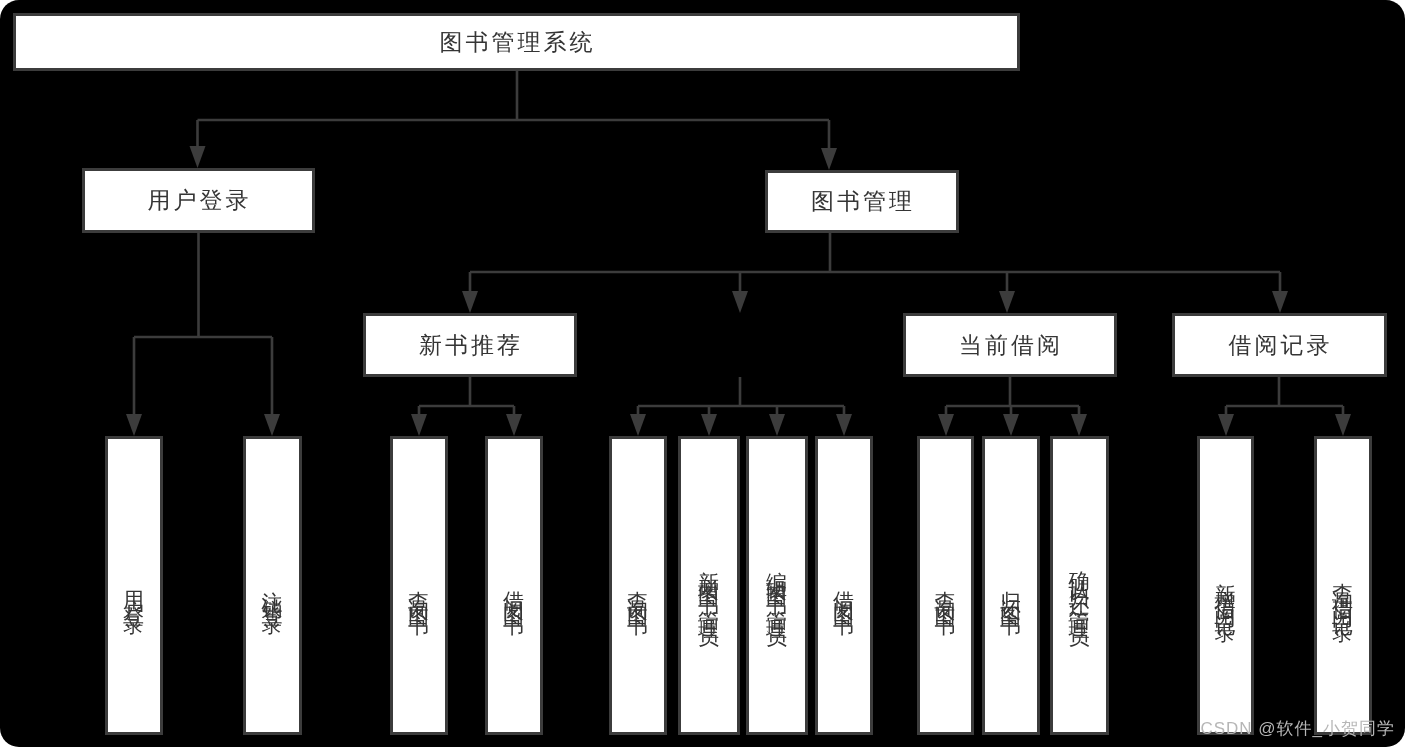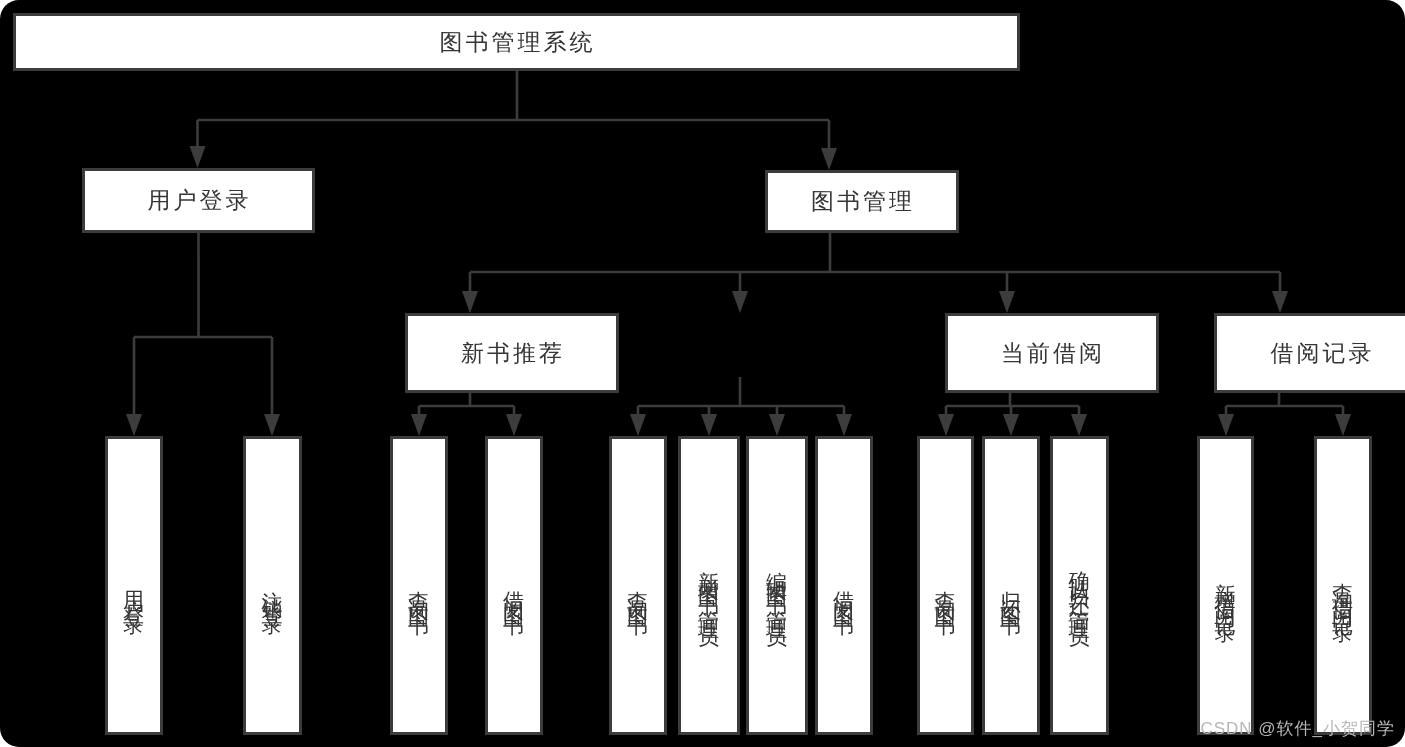--- a/index.html
+++ b/index.html
@@ -31,21 +31,21 @@
     letter-spacing:8px;
     line-height:1;
     margin-bottom:-8px;
   }
   
   .n-root{left:13px;top:13px;width:1007px;height:58px;}
   
   .n-userlogin{left:82px;top:168px;width:233px;height:65px;}
   .n-bookmgmt{left:717px;top:170px;width:194px;height:63px;margin-left:48px;}
   
-  .l3{top:313px;height:80px;margin-left:42px;}
+  .l3{top:313px;height:64px;}
   .n-newbook{left:363px;width:214px;}
   .n-borrowing{left:633px;width:214px;}
   .n-current{left:903px;width:214px;}
   .n-records{left:1172px;width:215px;}
   
   .lf-ul1{left:105px;width:58px;}
   .lf-ul2{left:243px;width:59px;}
   .lf-nb1{left:390px;width:58px;}
   .lf-nb2{left:485px;width:58px;}
   .lf-bb1{left:609px;width:58px;}

